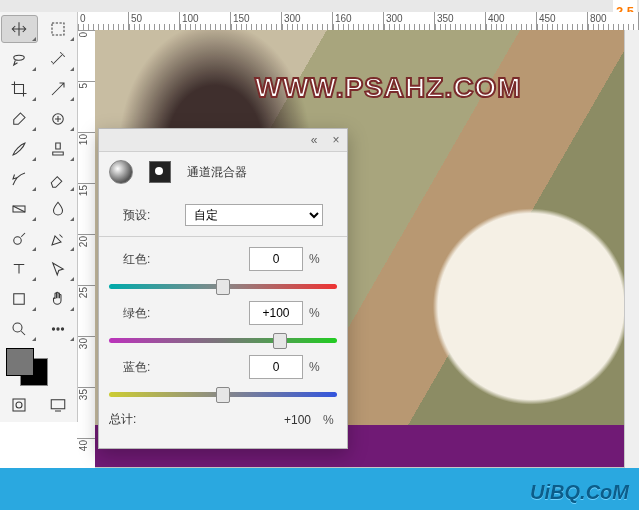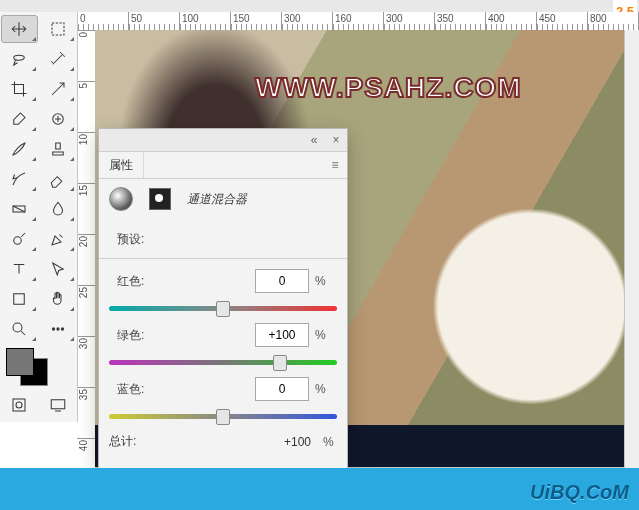--- a/index.html
+++ b/index.html
@@ -17,21 +17,21 @@
   .toolbox{position:absolute;left:0;top:12px;width:77px;background:#f4f4f4;border-right:1px solid #c7c7c7;padding:2px 0;}
   .toolbox .row{display:flex;}
   .toolbox .tool{width:36px;height:26px;margin:1px;display:flex;align-items:center;justify-content:center;border:1px solid transparent;border-radius:3px;position:relative;cursor:pointer;}
   .toolbox .tool.sel{background:#d8d8d8;border-color:#a8a8a8;}
   .toolbox .tool .tri{position:absolute;right:1px;bottom:1px;width:0;height:0;border-left:4px solid transparent;border-bottom:4px solid #666;}
   .toolbox .swatches{padding:4px 6px;}
   .swatch-wrap{position:relative;width:42px;height:38px;}
   .swatch-fg{position:absolute;left:0;top:0;width:26px;height:26px;background:#777;border:1px solid #000;}
   .swatch-bg{position:absolute;right:0;bottom:0;width:26px;height:26px;background:#000;border:1px solid #888;}
   
-  .canvas-area{position:absolute;left:95px;top:30px;right:0;bottom:42px;overflow:hidden;background:#0f172a;}
+  .canvas-area{position:absolute;left:95px;top:30px;right:0;bottom:42px;overflow:hidden;background:#701a75;}
   .image{position:absolute;left:0;top:0;width:545px;height:395px;
     background:
       radial-gradient(ellipse 160px 210px at 22% 30%, #3a2a28 0%, #3a2a28 30%, transparent 60%),
       radial-gradient(circle at 80% 70%, #f6f1e6 0 18%, transparent 19%),
       radial-gradient(ellipse at 30% 85%, #fff 0 12%, transparent 13%),
       linear-gradient(120deg,#c8bca0 0 30%,#a7a47a 30% 55%,#b7966f 55% 70%,#8a8a60 70% 100%);
     filter:contrast(0.95) brightness(1.02);
   }
   .watermark{position:absolute;left:160px;top:42px;font-size:28px;font-weight:700;color:#fff;-webkit-text-stroke:2px #7a2b2b;letter-spacing:1px;}
   .scroll-h{position:absolute;left:95px;right:15px;bottom:25px;height:16px;background:#efefef;border:1px solid #c7c7c7;}
@@ -39,26 +39,26 @@
   .scroll-v{position:absolute;right:0;top:30px;width:14px;bottom:42px;background:#efefef;border-left:1px solid #c7c7c7;}
   .badge25{position:absolute;right:2px;top:0;width:24px;height:22px;background:#fff;color:#ff7a00;font-weight:bold;font-size:13px;display:flex;align-items:center;justify-content:center;border-bottom:1px solid #ddd;}
   .pct{position:absolute;left:58px;bottom:0;width:36px;height:18px;font-size:11px;color:#555;display:flex;align-items:center;justify-content:center;background:#fff;border:1px solid #c7c7c7;}
   
   .panel{position:absolute;left:98px;top:128px;width:248px;background:#f3f3f3;border:1px solid #b8b8b8;box-shadow:0 6px 18px rgba(0,0,0,.25);}
   .panel-hdr{display:flex;align-items:center;height:22px;border-bottom:1px solid #cfcfcf;background:#eaeaea;}
   .panel-hdr .collapse,.panel-hdr .close{width:22px;height:100%;display:flex;align-items:center;justify-content:center;color:#666;cursor:pointer;}
   .panel-tabs{display:flex;align-items:center;height:26px;border-bottom:1px solid #cfcfcf;}
   .panel-tabs .tab{padding:0 10px;line-height:26px;background:#f3f3f3;border-right:1px solid #d8d8d8;}
   .panel-tabs .menu{margin-left:auto;width:24px;text-align:center;cursor:pointer;color:#777;}
-  .panel-title{display:flex;align-items:center;gap:16px;padding:8px 10px;font-style:italic;}
+  .panel-title{display:flex;align-items:center;gap:16px;padding:8px 10px;}
   .adj-icon{width:22px;height:22px;border-radius:50%;background:radial-gradient(circle at 35% 35%,#fff,#555 70%);border:1px solid #888;}
   .mask-icon{width:20px;height:20px;background:#222;border:1px solid #666;position:relative;}
   .mask-icon::after{content:"";position:absolute;left:5px;top:5px;width:8px;height:8px;border-radius:50%;background:#fff;}
   .panel-body{padding:6px 10px 12px;}
-  .frow{display:flex;align-items:center;gap:6px;margin:6px 8px;}
+  .frow{display:flex;align-items:center;gap:6px;margin:6px 14px;}
   .frow label{width:56px;color:#444;text-align:left;}
   .frow label.short{width:34px;}
   select,.select{flex:1;height:22px;border:1px solid #a8a8a8;background:#fff;font-size:12px;padding:0 4px;}
   .chk{width:14px;height:14px;border:1px solid #888;background:#fff;display:inline-block;}
   .num{width:48px;height:20px;border:1px solid #a8a8a8;text-align:center;font-size:12px;}
   .pct-sym{width:14px;color:#555;}
   .slider{position:relative;height:18px;margin:2px 0 4px;}
   .slider .track{position:absolute;left:0;right:0;top:7px;height:5px;border-radius:3px;}
   .slider.red .track{background:linear-gradient(to right,#0aa 0%,#888 50%,#e33 100%);}
   .slider.green .track{background:linear-gradient(to right,#b3b 0%,#777 50%,#2c2 100%);}
@@ -360,32 +360,29 @@
   <div class="scroll-v"></div>
 
   <div class="pct">66</div>
 
   <div class="panel">
     <div class="panel-hdr">
       <div style="flex:1"></div>
       <div class="collapse">«</div>
       <div class="close">×</div>
     </div>
-    <div class="panel-tabs">
-      <div class="tab">属性</div>
-      <div class="menu">≡</div>
-    </div>
     <div class="panel-title">
       <div class="adj-icon"></div>
       <div class="mask-icon"></div>
       <span>通道混合器</span>
     </div>
     <div class="panel-body">
       <div class="frow">
         <label>预设:</label>
+        <select class="select"><option>自定</option></select>
       </div>
       <div class="sep"></div>
 
       <div class="frow">
         <label class="short">红色:</label>
         <div style="flex:1"></div>
         <input class="num" value="0" style="">
         <span class="pct-sym">%</span>
       </div>
       <div class="slider red">

